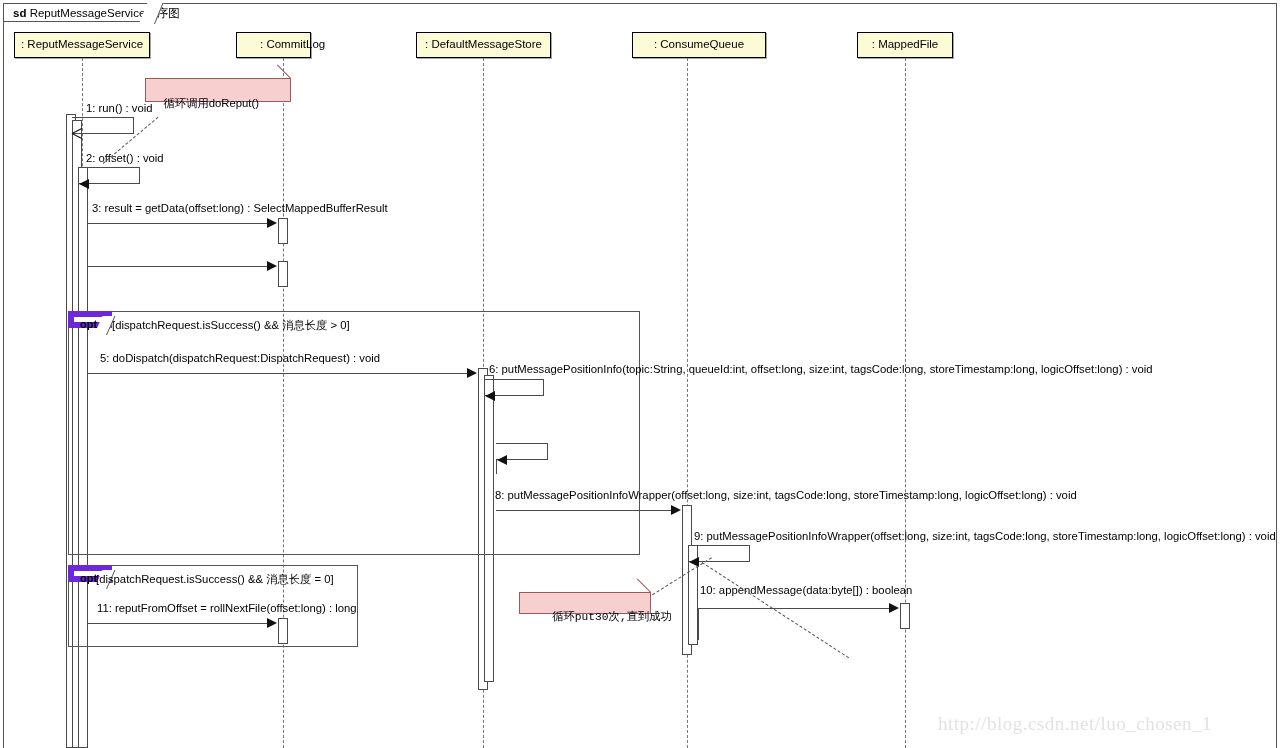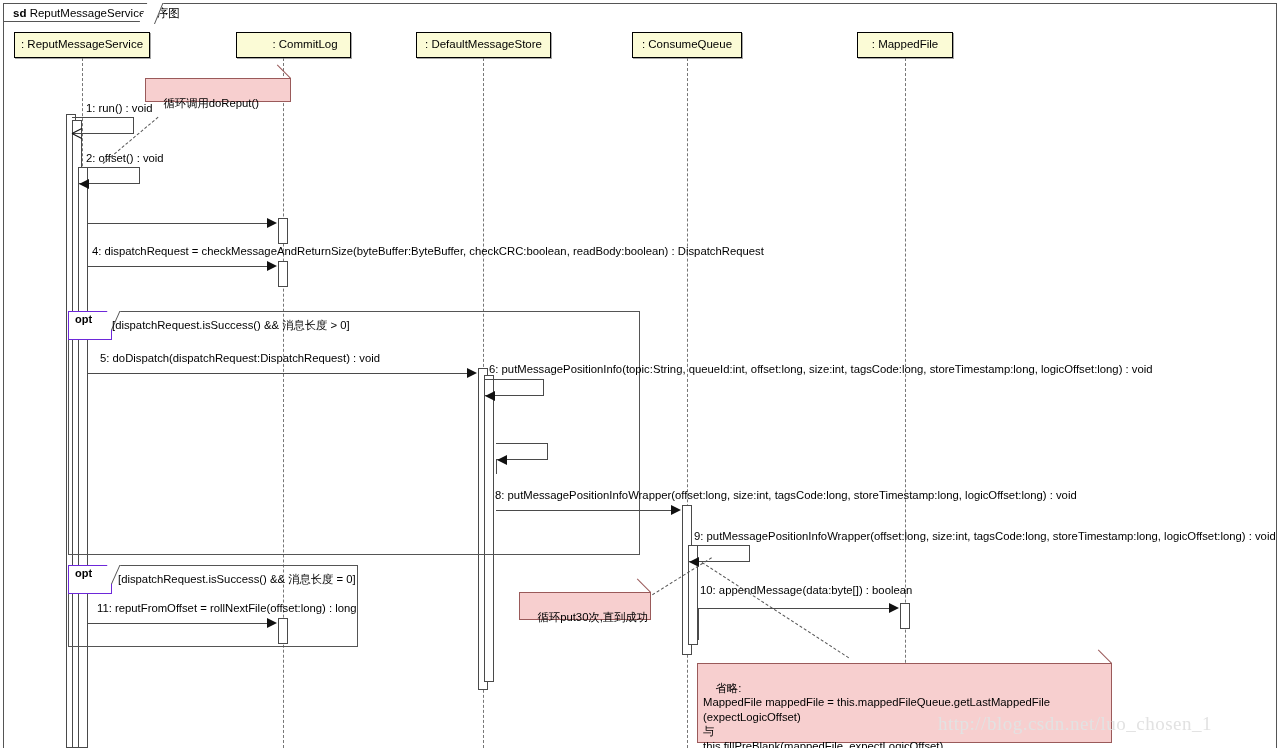--- a/index.html
+++ b/index.html
@@ -71,22 +71,22 @@
     position:absolute;white-space:nowrap;font-size:11.3px;color:#000;
     line-height:13px;
   }
   
   .selfbox{position:absolute;box-sizing:border-box;
     border:1.3px solid #4a4a4a;border-left:none;background:transparent;}
 
   
   .frag{position:absolute;box-sizing:border-box;border:1px solid #555;}
   .frag-tab{
-    position:absolute;left:0;top:0;height:29px;box-sizing:border-box;
-    border:1px solid #6d28d9;background:#fff;padding:1px 20px 1px 6px;
+    position:absolute;left:0;top:0;height:17px;box-sizing:border-box;
+    border:6px solid #6d28d9;background:#fff;padding:1px 20px 1px 6px;
     font-size:11px;line-height:13px;white-space:nowrap;font-weight:bold;
   }
   .frag-tab .notch{
     position:absolute;right:-1px;top:-1px;width:13px;height:19px;
     background:#fff;transform:skewX(-24deg);transform-origin:bottom left;
     border-right:1px solid #555;box-sizing:border-box;
   }
   .frag-cond{position:absolute;font-size:11.3px;white-space:nowrap;}
 
   
@@ -117,27 +117,27 @@
   <div id="frame-topline" style="width:1274px;"></div>
   <div id="frame-tab" style="width:152px;">
     <b>sd</b>
     <span>ReputMessageService顺序图</span>
     <span class="notch"></span>
   </div>
 
   <div class="head" style="left:14px;top:32px;width:136px;">
     <span>: ReputMessageService</span>
   </div>
-  <div class="head" style="left:236px;top:32px;width:115px;padding-left:23px;">
+  <div class="head" style="left:236px;top:32px;width:75px;padding-left:23px;">
     <span>: CommitLog</span>
   </div>
   <div class="head" style="left:416px;top:32px;width:135px;">
     <span>: DefaultMessageStore</span>
   </div>
-  <div class="head" style="left:632px;top:32px;width:110px;">
+  <div class="head" style="left:632px;top:32px;width:134px;">
     <span>: ConsumeQueue</span>
   </div>
   <div class="head" style="left:857px;top:32px;width:96px;">
     <span>: MappedFile</span>
   </div>
 
   <div class="lifeline" style="left:82px;top:58px;height:690px;"></div>
   <div class="lifeline" style="left:283px;top:58px;height:690px;"></div>
   <div class="lifeline" style="left:483px;top:58px;height:690px;"></div>
   <div class="lifeline" style="left:687px;top:58px;height:690px;"></div>
@@ -164,34 +164,34 @@
     <span>opt</span>
     <span class="notch"></span>
   </div>
   <div class="frag-cond" style="left:112px;top:318px;">[dispatchRequest.isSuccess() &amp;&amp; 消息长度 &gt; 0]</div>
 
   <div class="frag" style="left:68px;top:565px;width:290px;height:82px;"></div>
   <div class="frag-tab" style="left:68px;top:565px;width:44px;">
     <span>opt</span>
     <span class="notch"></span>
   </div>
-  <div class="frag-cond" style="left:118px;top:572px;">[dispatchRequest.isSuccess() &amp;&amp; 消息长度 = 0]</div>
+  <div class="frag-cond" style="left:96px;top:572px;">[dispatchRequest.isSuccess() &amp;&amp; 消息长度 = 0]</div>
 
   <div class="mlabel" style="left:86px;top:102px;">1: run() : void</div>
   <div class="selfbox" style="left:72px;top:117px;width:62px;height:17px;"></div>
   <div class="arrowLopen" style="left:72px;top:128px;"></div>
 
   <div class="mlabel" style="left:86px;top:152px;">2: offset() : void</div>
   <div class="selfbox" style="left:78px;top:167px;width:62px;height:17px;"></div>
   <div class="arrowL" style="left:79px;top:179px;"></div>
 
+  <div class="mlabel" style="left:92px;top:202px;">3: result = getData(offset:long) : SelectMappedBufferResult</div>
   <div class="msgline" style="left:88px;top:223px;width:180px;"></div>
   <div class="arrowR" style="left:267px;top:218px;"></div>
 
-  <div class="mlabel" style="left:92px;top:245px;">4: dispatchRequest = checkMessageAndReturnSize(byteBuffer:ByteBuffer, checkCRC:boolean, readBody:boolean) : DispatchRequest</div>
   <div class="msgline" style="left:88px;top:266px;width:180px;"></div>
   <div class="arrowR" style="left:267px;top:261px;"></div>
 
   <div class="mlabel" style="left:100px;top:352px;">5: doDispatch(dispatchRequest:DispatchRequest) : void</div>
   <div class="msgline" style="left:88px;top:373px;width:380px;"></div>
   <div class="arrowR" style="left:467px;top:368px;"></div>
 
   <div class="mlabel" style="left:489px;top:363px;">6: putMessagePositionInfo(topic:String, queueId:int, offset:long, size:int, tagsCode:long, storeTimestamp:long, logicOffset:long) : void</div>
   <div class="selfbox" style="left:484px;top:379px;width:60px;height:17px;"></div>
   <div class="arrowL" style="left:485px;top:391px;"></div>
@@ -219,30 +219,22 @@
   <div class="msgline" style="left:88px;top:623px;width:180px;"></div>
   <div class="arrowR" style="left:267px;top:618px;"></div>
 
   <div class="anchor" style="left:103px;top:163px;width:72px;transform:rotate(-40deg);"></div>
   <div class="note" style="left:145px;top:78px;width:146px;height:24px;">
     <span>循环调用doReput()</span>
     <span class="foldline"></span>
   </div>
 
   <div class="anchor" style="left:648px;top:597px;width:75px;transform:rotate(-32deg);"></div>
-  <div class="note" style="left:519px;top:592px;width:132px;height:28px;">
+  <div class="note" style="left:519px;top:592px;width:132px;height:22px;font-family:Liberation Mono, monospace;">
     <span>循环put30次,直到成功</span>
     <span class="foldline"></span>
   </div>
 
   <div class="anchor" style="left:702px;top:562px;width:175px;transform:rotate(33deg);"></div>
-  <div class="note" style="left:697px;top:663px;width:415px;height:80px;">
-    <span>省略:
-MappedFile mappedFile = this.mappedFileQueue.getLastMappedFile
-(expectLogicOffset)
-与
-this.fillPreBlank(mappedFile, expectLogicOffset)</span>
-    <span class="foldline"></span>
-  </div>
 
   <div class="watermark" style="left:938px;top:713px;">http://blog.csdn.net/luo_chosen_1</div>
 
 </div>
 
 </body></html>

